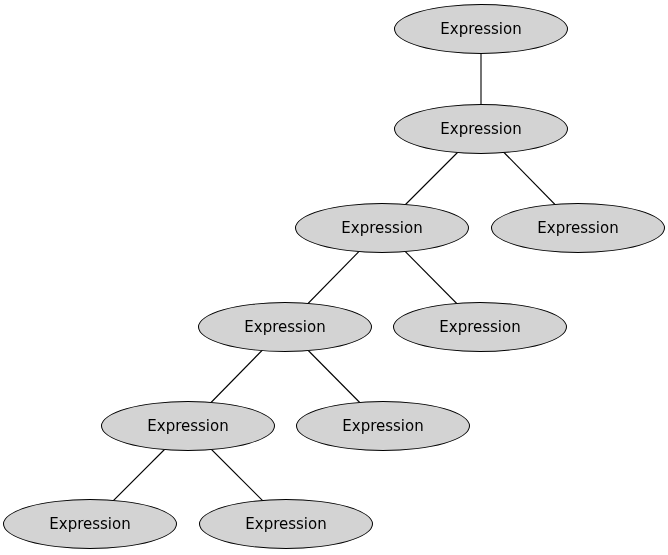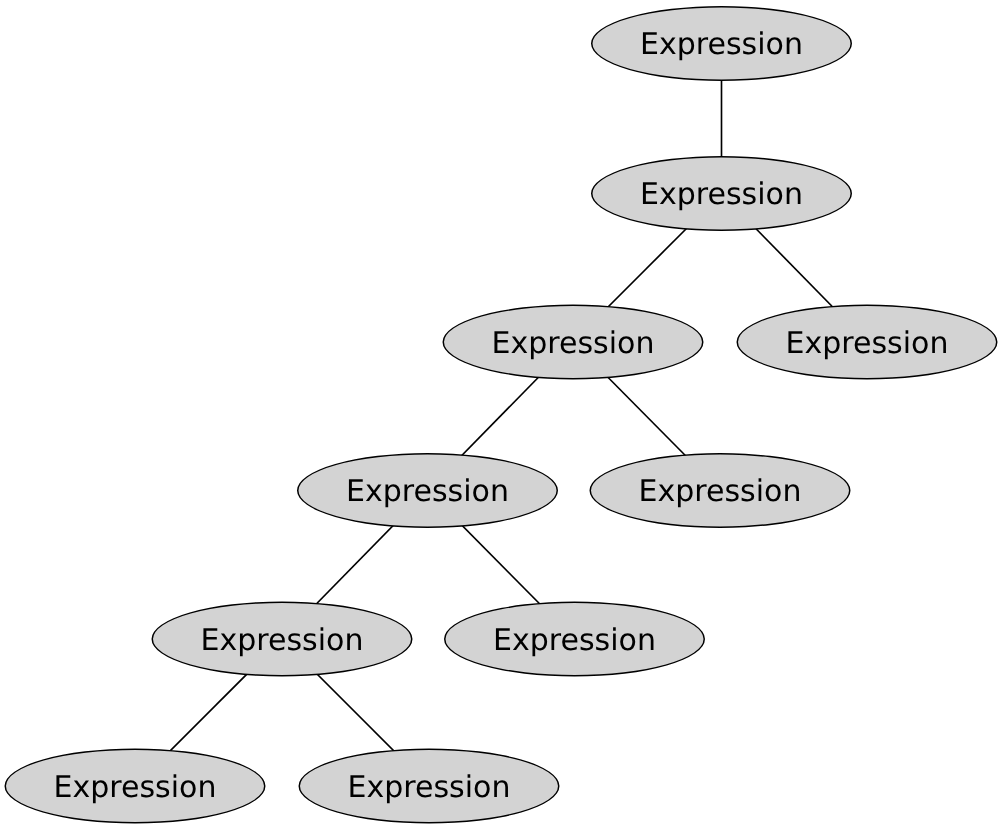--- a/index.html
+++ b/index.html
@@ -32,21 +32,21 @@
     height: 50px;
     box-sizing: border-box;
     background: var(--node_fill, #d3d3d3);
     border: 1px solid var(--node_border, #000000);
     border-radius: 50%;
     display: flex;
     align-items: center;
     justify-content: center;
   }
   .node-label {
-    font-size: 20px;
+    font-size: 15px;
     color: var(--text_color, #000000);
     white-space: nowrap;
     line-height: 1;
   }
 </style>
 </head>
 <body>
 
 <div class="canvas">
 

